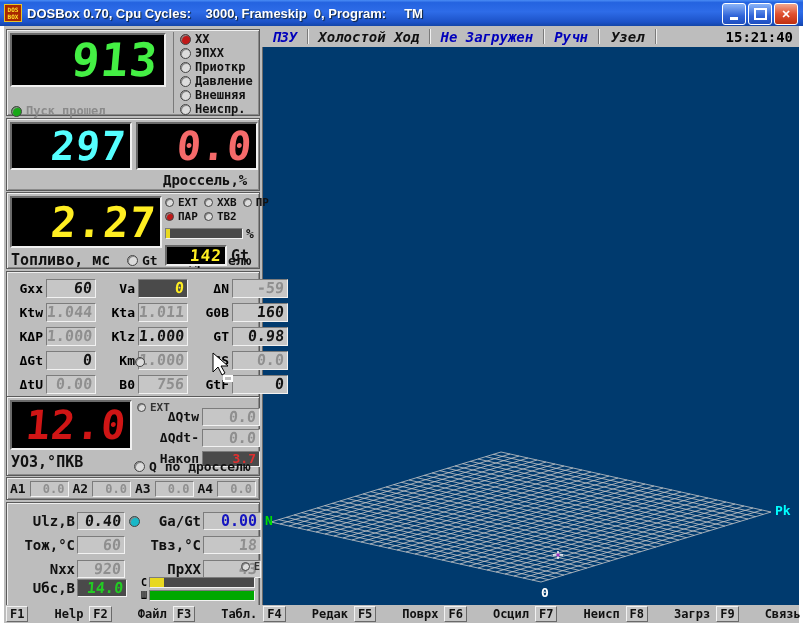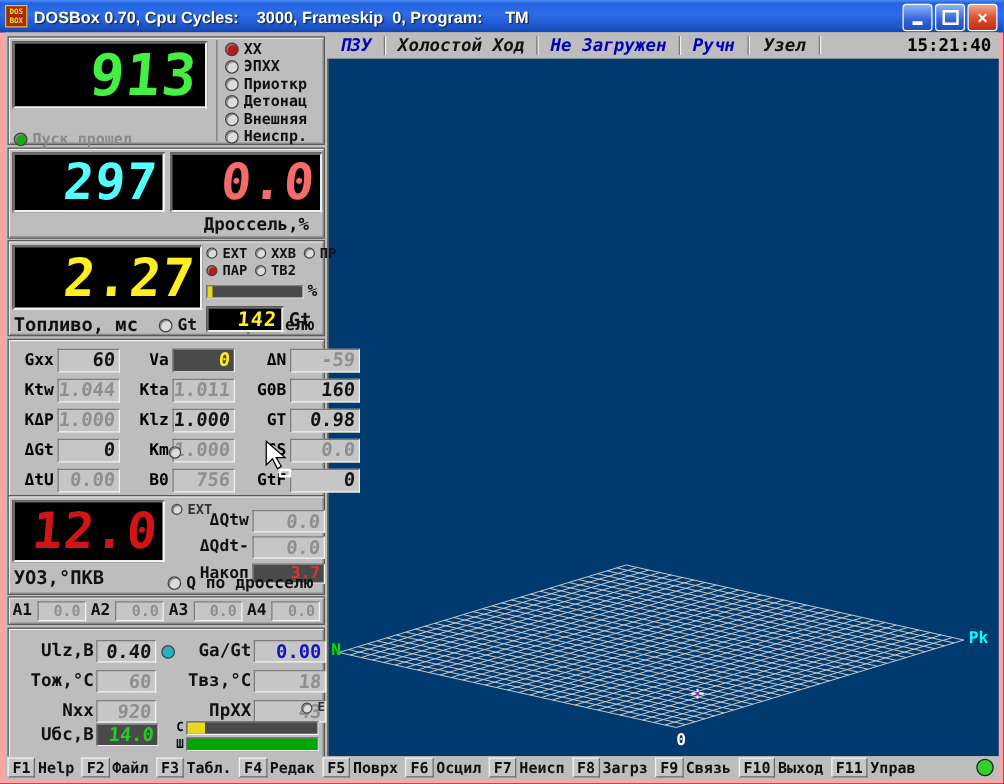--- a/index.html
+++ b/index.html
@@ -1,16 +1,16 @@
 <!DOCTYPE html>
 <html><head>
 <meta charset="utf-8">
 <style>
   html,body{margin:0;padding:0;background:#000;}
-  #win{position:relative;width:803px;height:627px;background:#fca5a5;overflow:hidden;
+  #win{position:relative;width:803px;height:627px;background:#ffffff;overflow:hidden;
        font-family:"DejaVu Sans Mono",monospace;}
   
   #titlebar{position:absolute;left:0;top:0;width:803px;height:26px;
     background:linear-gradient(to bottom,#4a8cf5 0%,#2463e0 10%,#2e6ce8 45%,#1c52c8 85%,#1345a8 100%);
     display:flex;align-items:center;}
   #dosicon{width:18px;height:18px;margin:0 5px 0 4px;background:#a82800;border:1px solid #e8c428;
     color:#ffe028;font-size:6px;font-weight:bold;line-height:7px;text-align:center;padding-top:1px;box-sizing:border-box;}
   #title-text{color:#fff;font-family:"Liberation Sans",sans-serif;font-weight:bold;font-size:13px;
     text-shadow:1px 1px 1px #123;white-space:pre;}
   #caption-btns{position:absolute;right:5px;top:3px;display:flex;gap:2px;}
@@ -53,21 +53,21 @@
   #graph{position:absolute;left:258px;top:21px;width:537px;height:558px;background:#003a6e;
     border-left:1px solid #6a6a6a;box-sizing:border-box;}
   #mesh{position:absolute;left:0;top:0;}
   .axis-label{position:absolute;font-weight:bold;font-size:13px;}
   
   #fbar{position:absolute;left:0;top:579px;width:795px;height:18px;background:#bdbdbd;
     display:flex;align-items:center;gap:0;padding-left:2px;box-sizing:border-box;}
   .fk{display:flex;align-items:center;margin-right:6px;}
   .fkey-btn{background:#c6c6c6;border:1px solid;border-color:#f2f2f2 #6a6a6a #6a6a6a #f2f2f2;
     font-weight:bold;font-size:12px;padding:0 3px;line-height:14px;color:#111;}
-  .fkey-label{font-weight:bold;font-size:12px;color:#111;padding-left:2px;white-space:nowrap;}
+  .fkey-label{font-weight:bold;font-size:12px;color:#111;padding-left:2px;white-space:nowrap;margin-left:24px;}
   #fled{width:12px;height:12px;border-radius:50%;background:#30d030;border:1px solid #222;margin-left:auto;margin-right:4px;}
   
   .bar{border:1px solid;border-color:#7c7c7c #f2f2f2 #f2f2f2 #7c7c7c;background:#4a4a4a;height:9px;position:relative;}
   .bar .fill{position:absolute;left:0;top:0;bottom:0;}
   #cursor{position:absolute;z-index:50;}
   .coeff-grid{position:absolute;left:3px;top:4px;display:grid;
     grid-template-columns:33px 50px 36px 50px 38px 56px;grid-auto-rows:24px;column-gap:3px;align-items:center;}
   .coeff-grid .cl{font-weight:bold;font-size:13px;text-align:right;}
   .coeff-grid .field{height:19px;}
 </style>
@@ -199,21 +199,21 @@
           <div class="rrow">
             <span class="radio"></span>
             <span>ЭПХХ</span>
           </div>
           <div class="rrow">
             <span class="radio"></span>
             <span>Приоткр</span>
           </div>
           <div class="rrow">
             <span class="radio"></span>
-            <span>Детонац</span>
+            <span>Давление</span>
           </div>
           <div class="rrow">
             <span class="radio"></span>
             <span>Внешняя</span>
           </div>
           <div class="rrow">
             <span class="radio"></span>
             <span>Неиспр.</span>
           </div>
         </div>

